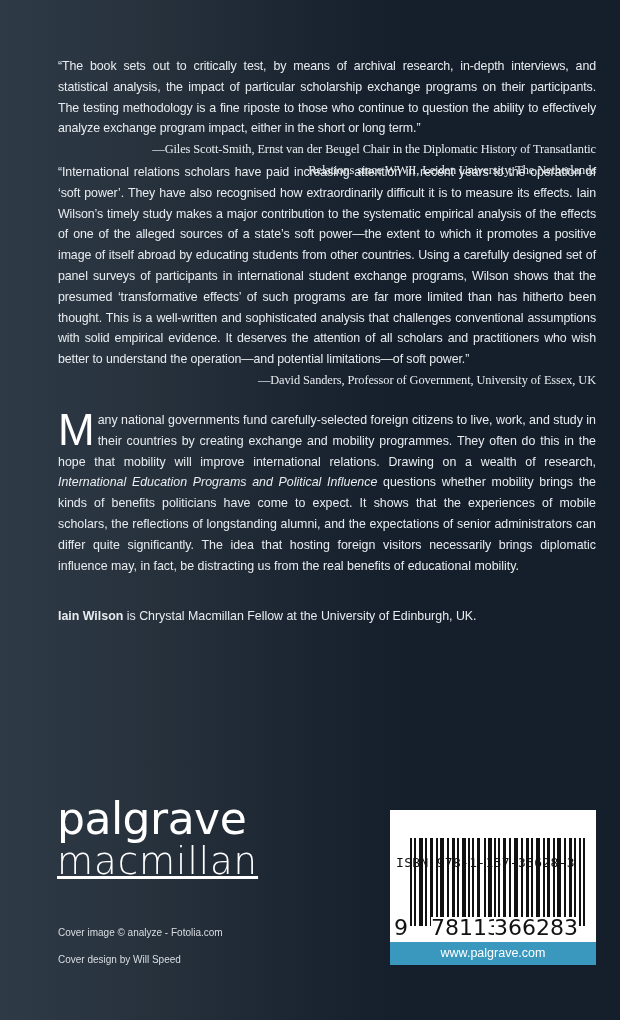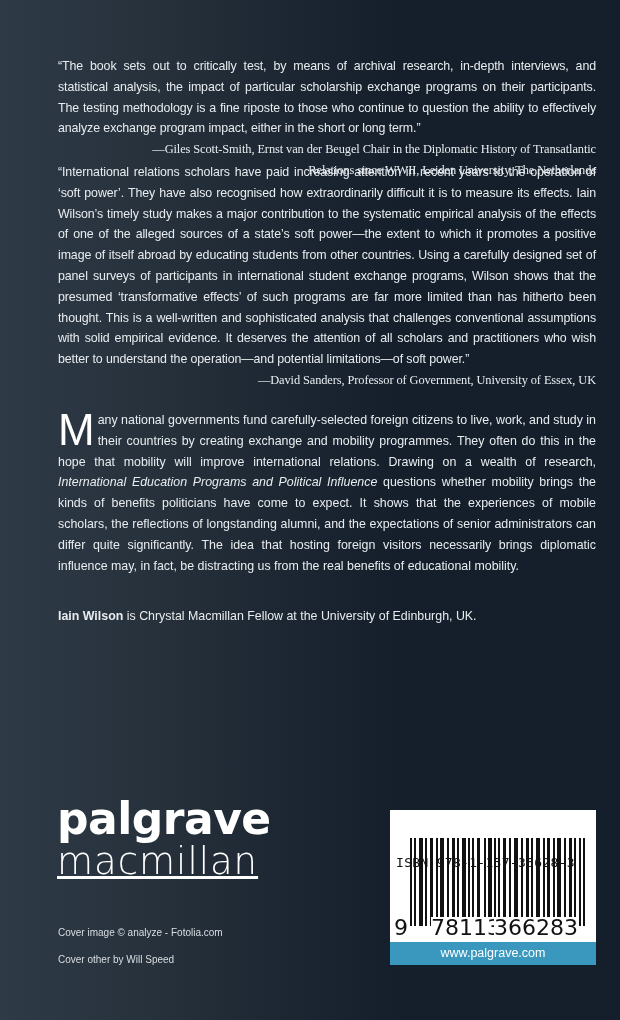--- a/index.html
+++ b/index.html
@@ -24,21 +24,21 @@
   .dropcap {
     float: left; font-size: 44px; line-height: 36px; margin: 2px 3px 0 0;
     font-family: "Liberation Sans", sans-serif; color: #ffffff;
   }
   #bio { top: 609px; font-size: 12.4px; font-family: "Liberation Sans", sans-serif; }
   #bio b { font-weight: bold; }
   .logo {
     position: absolute; left: 57px; top: 796px; color: #ffffff;
     font-family: "DejaVu Sans", sans-serif; font-weight: 300;
   }
-  .logo .l1 { font-size: 44px; line-height: 46px; letter-spacing: -0.5px; font-weight: bold; }
+  .logo .l1 { font-size: 44px; line-height: 46px; letter-spacing: -0.5px; font-weight: normal; }
   .logo .l2 { font-size: 37px; line-height: 40px; letter-spacing: 1px; text-decoration: underline; }
   .credits { position: absolute; left: 58px; font-size: 10px; color: #d9dee2; font-family: "Liberation Sans", sans-serif; }
   #cred1 { top: 927px; }
   #cred2 { top: 954px; }
   .isbn-box {
     position: absolute; left: 390px; top: 810px; width: 206px; height: 155px;
     background: #ffffff; overflow: hidden;
   }
   .isbn-text {
     position: absolute; left: 6px; top: 5px; font-family: "DejaVu Sans Mono", monospace;
@@ -78,21 +78,21 @@
 <div class="col" id="bio">
   <b>Iain Wilson</b><span> is Chrystal Macmillan Fellow at the University of Edinburgh, UK.</span>
 </div>
 
 <div class="logo">
   <div class="l1">palgrave</div>
   <div class="l2">macmillan</div>
 </div>
 
 <div class="credits" id="cred1">Cover image © analyze - Fotolia.com</div>
-<div class="credits" id="cred2">Cover other by Will Speed</div>
+<div class="credits" id="cred2">Cover design by Will Speed</div>
 
 <div class="isbn-box">
   <div class="isbn-text">ISBN 978-1-137-36628-3</div>
   <div class="bars">
     <span style="left:0;width:2px"></span>
       <span style="left:4px;width:2px"></span>
     <span style="left:9px;width:4px"></span>
       <span style="left:15px;width:2px"></span>
     <span style="left:20px;width:3px"></span>
       <span style="left:26px;width:2px"></span>

